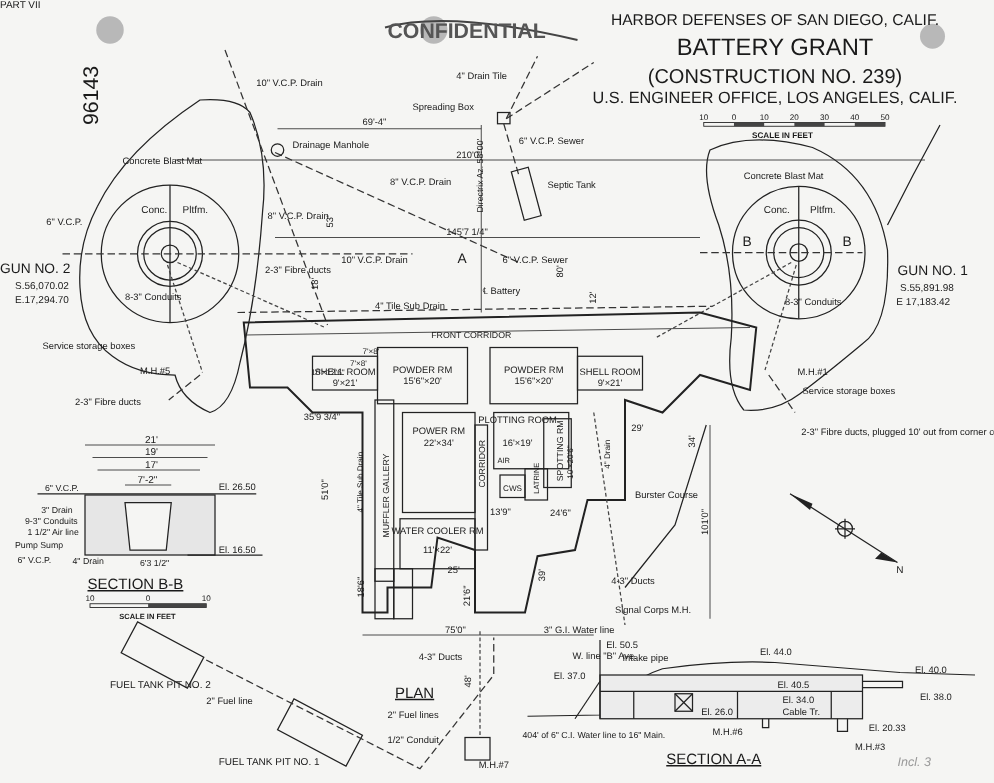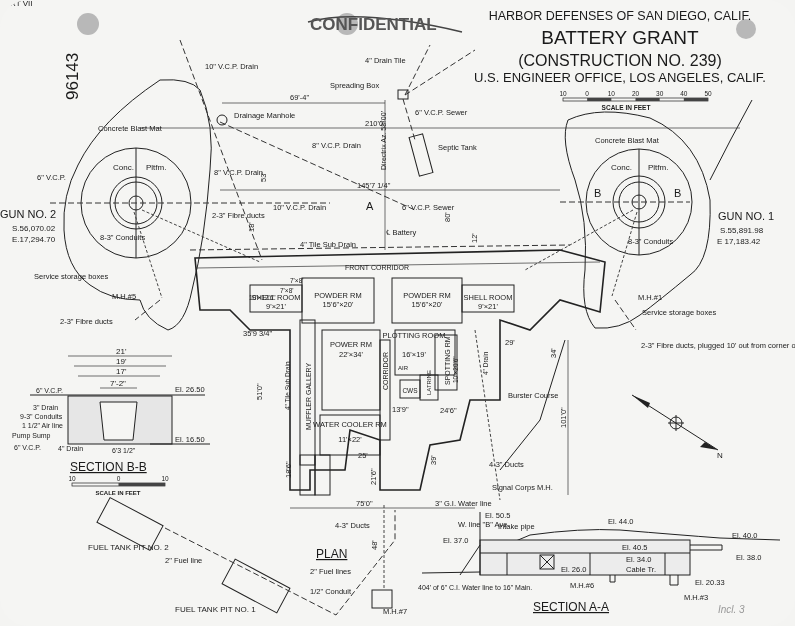--- a/index.html
+++ b/index.html
@@ -1,16 +1,16 @@
 <!DOCTYPE html>
 <html><head>
 <meta charset="utf-8">
 <style>
   html,body{margin:0;padding:0;background:#f4f4f2;}
-  #sheet{position:relative;width:795px;height:626px;overflow:hidden;background:#f5f5f3;font-family:"Liberation Sans",sans-serif;color:#1a1a1a;border-radius:28px;}
+  #sheet{position:relative;width:795px;height:626px;overflow:hidden;background:#f5f5f3;font-family:"Liberation Sans",sans-serif;color:#1a1a1a;}
   svg{position:absolute;left:0;top:0;}
   .t{font-family:"Liberation Sans",sans-serif;fill:#1a1a1a;}
   .ln{stroke:#222;fill:none;stroke-width:1;}
   .lnb{stroke:#222;fill:none;stroke-width:1.6;}
   .dash{stroke:#333;fill:none;stroke-width:1;stroke-dasharray:6 3;}
   .dash2{stroke:#444;fill:none;stroke-width:1;stroke-dasharray:3 2;}
   .dim{stroke:#333;fill:none;stroke-width:0.7;}
   .punch{fill:#b8b8b8;}
 </style>
 </head>

